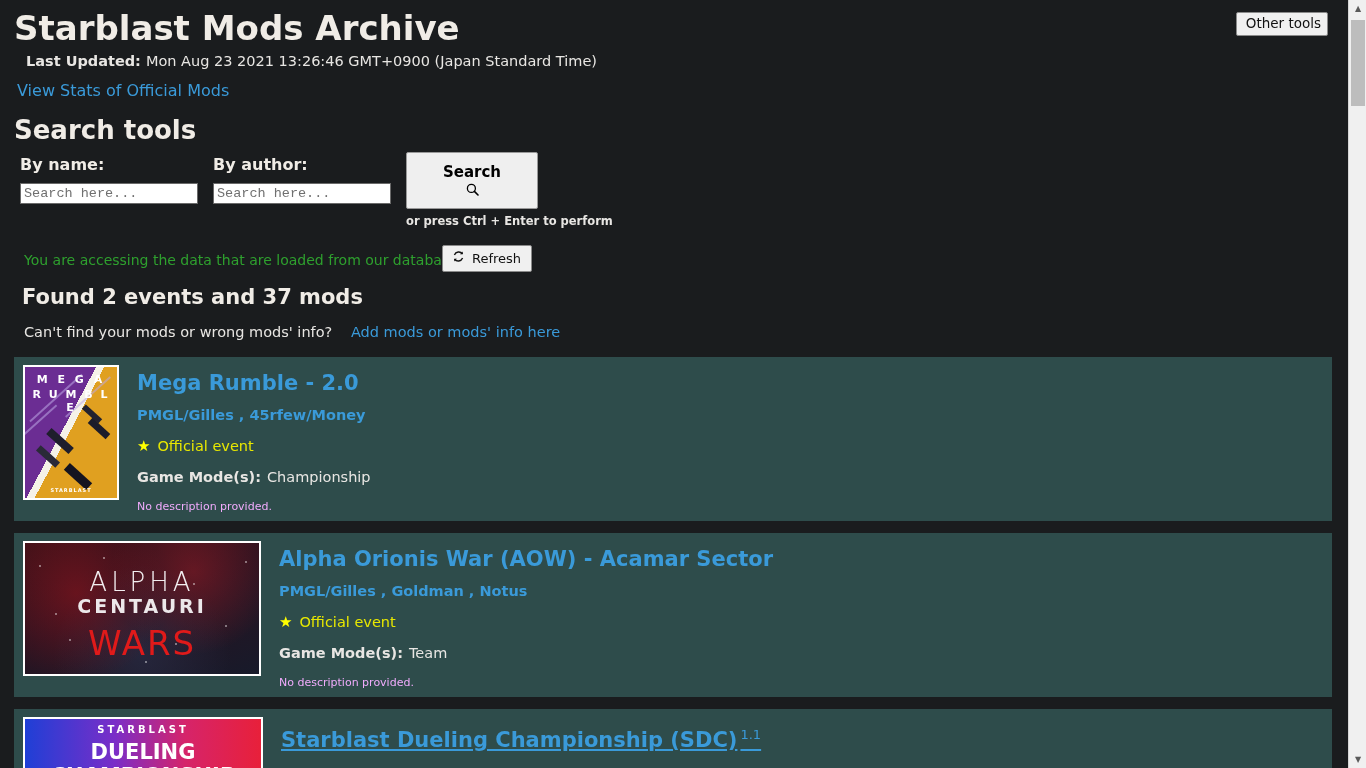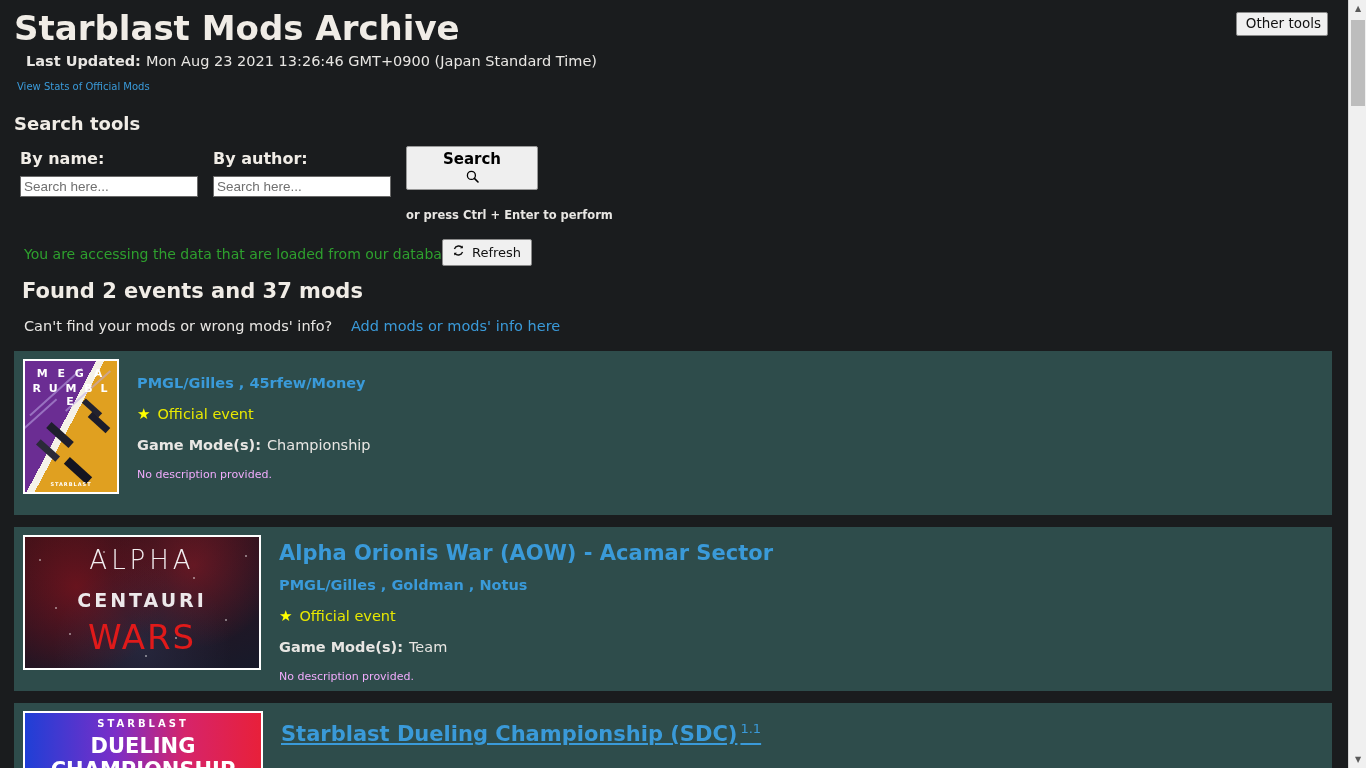--- a/index.html
+++ b/index.html
@@ -44,21 +44,21 @@
     font-size: 14.5px;
     color: #e8e6e3;
     line-height: 18px;
   }
   .last-updated .lu-label { font-weight: bold; }
   .last-updated .lu-value { font-weight: normal; margin-left: 5px; }
 
   .stats-link {
     display: inline-block;
     margin: 11px 0 0 17px;
-    font-size: 10px;
+    font-size: 16px;
     color: #3a9ad9;
     text-decoration: none;
     cursor: pointer;
   }
 
   .other-tools-btn {
     position: absolute;
     right: 20px;
     top: 12px;
     background: #f0f0f0;
@@ -67,21 +67,21 @@
     border-radius: 2px;
     font-size: 13.5px;
     font-family: "DejaVu Sans", "Liberation Sans", sans-serif;
     padding: 3px 6px 4px 9px;
     cursor: pointer;
     line-height: 15px;
   }
 
   
   .section-heading {
-    font-size: 18px;
+    font-size: 26px;
     font-weight: bold;
     color: #f0ece6;
     margin: 17px 0 0 14px;
     line-height: 26px;
   }
   .search-row {
     position: relative;
     margin: 12px 0 0 0;
     height: 84px;
   }
@@ -96,32 +96,32 @@
     line-height: 19px;
     margin-bottom: 8px;
   }
   .field-input {
     width: 178px;
     height: 21px;
     border: 1px solid #6a6a6a;
     background: #ffffff;
     color: #111;
     font-size: 13.5px;
-    font-family: Liberation Sans, sans-serif;
+    font-family: Liberation Mono, monospace;
     padding: 1px 3px;
     outline: none;
   }
   .field-input::placeholder { color: #707070; }
 
   .search-btn {
     position: absolute;
     left: 406px;
     top: -3px;
     width: 132px;
-    height: 44px;
+    height: 57px;
     background: #efefef;
     border: 1px solid #999;
     border-radius: 2px;
     color: #000;
     font-family: "DejaVu Sans", "Liberation Sans", sans-serif;
     cursor: pointer;
     display: flex;
     flex-direction: column;
     align-items: center;
     justify-content: center;
@@ -309,21 +309,21 @@
       radial-gradient(circle at 50% 85%, rgba(40,45,70,0.7) 0%, rgba(40,45,70,0) 55%),
       linear-gradient(160deg, #3a1118 0%, #2a1320 45%, #171a2a 100%);
     position: relative;
     overflow: hidden;
   }
   .thumb-alpha .ac-t1, .thumb-alpha .ac-t2, .thumb-alpha .ac-t3 {
     position: absolute; left: 0; right: 0; text-align: center;
     font-family: "DejaVu Sans", "Liberation Sans", sans-serif;
   }
   .thumb-alpha .ac-t1 {
-    top: 8px; color: #f2eef0; font-size: 26px; letter-spacing: 4px; font-weight: 300;
+    top: 24px; color: #f2eef0; font-size: 26px; letter-spacing: 4px; font-weight: 300;
   }
   .thumb-alpha .ac-t2 {
     top: 52px; color: #ece8ea; font-size: 19px; letter-spacing: 3px; font-weight: 700;
   }
   .thumb-alpha .ac-t3 {
     top: 80px; color: #e01a1a; font-size: 34px; letter-spacing: 2px; font-weight: 400;
   }
   .thumb-alpha .spark {
     position: absolute; width: 2px; height: 2px; border-radius: 50%;
     background: rgba(255,255,255,0.55);
@@ -446,20 +446,21 @@
               <div class="ship s2"></div>
               <div class="ship s3"></div>
             <div class="ship s4"></div>
               <div class="ship s5"></div>
             <div class="mr-l1">M E G A</div>
             <div class="mr-l2">R U M B L E</div>
             <div class="mr-brand">STARBLAST</div>
           </div>
         </div>
         <div class="mod-body">
+          <a class="mod-title">Mega Rumble - 2.0</a>
           <div class="mod-authors">PMGL/Gilles , 45rfew/Money</div>
           <div class="mod-official">
             <span class="star-icon">★</span>
             <span>Official event</span>
           </div>
           <div class="mod-gamemode">
             <span class="gm-label">Game Mode(s):</span><span class="gm-value">Championship</span>
           </div>
           <div class="mod-desc">No description provided.</div>
         </div>

